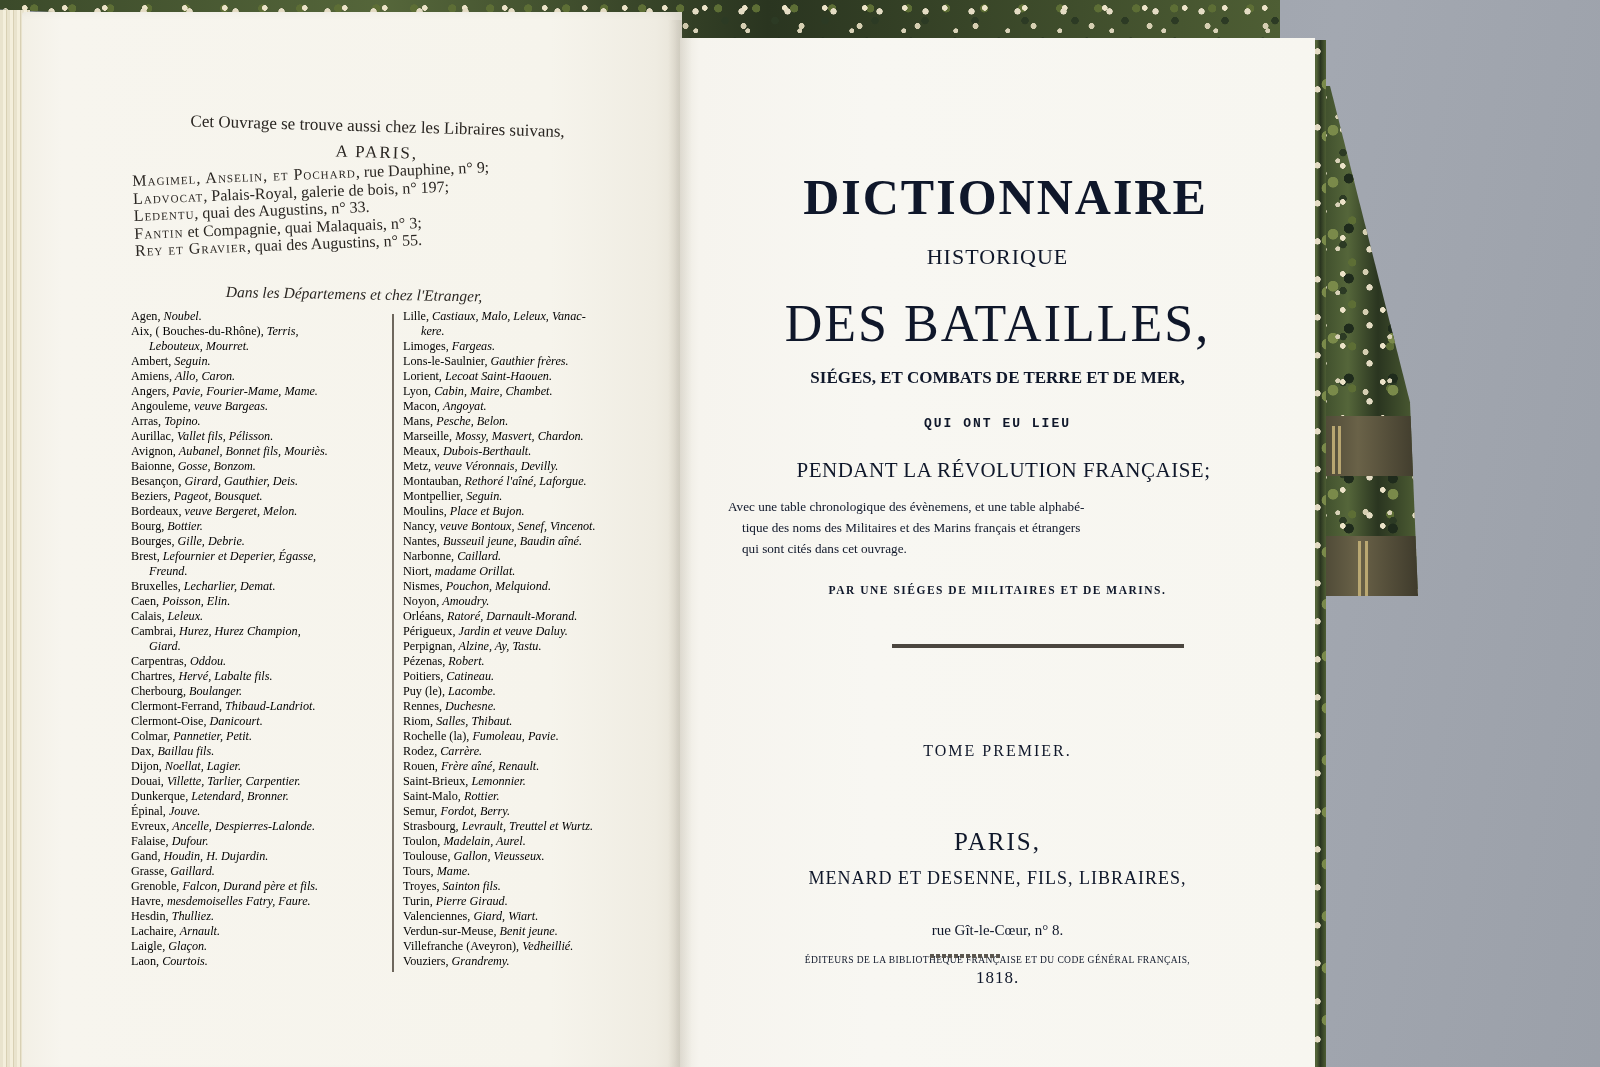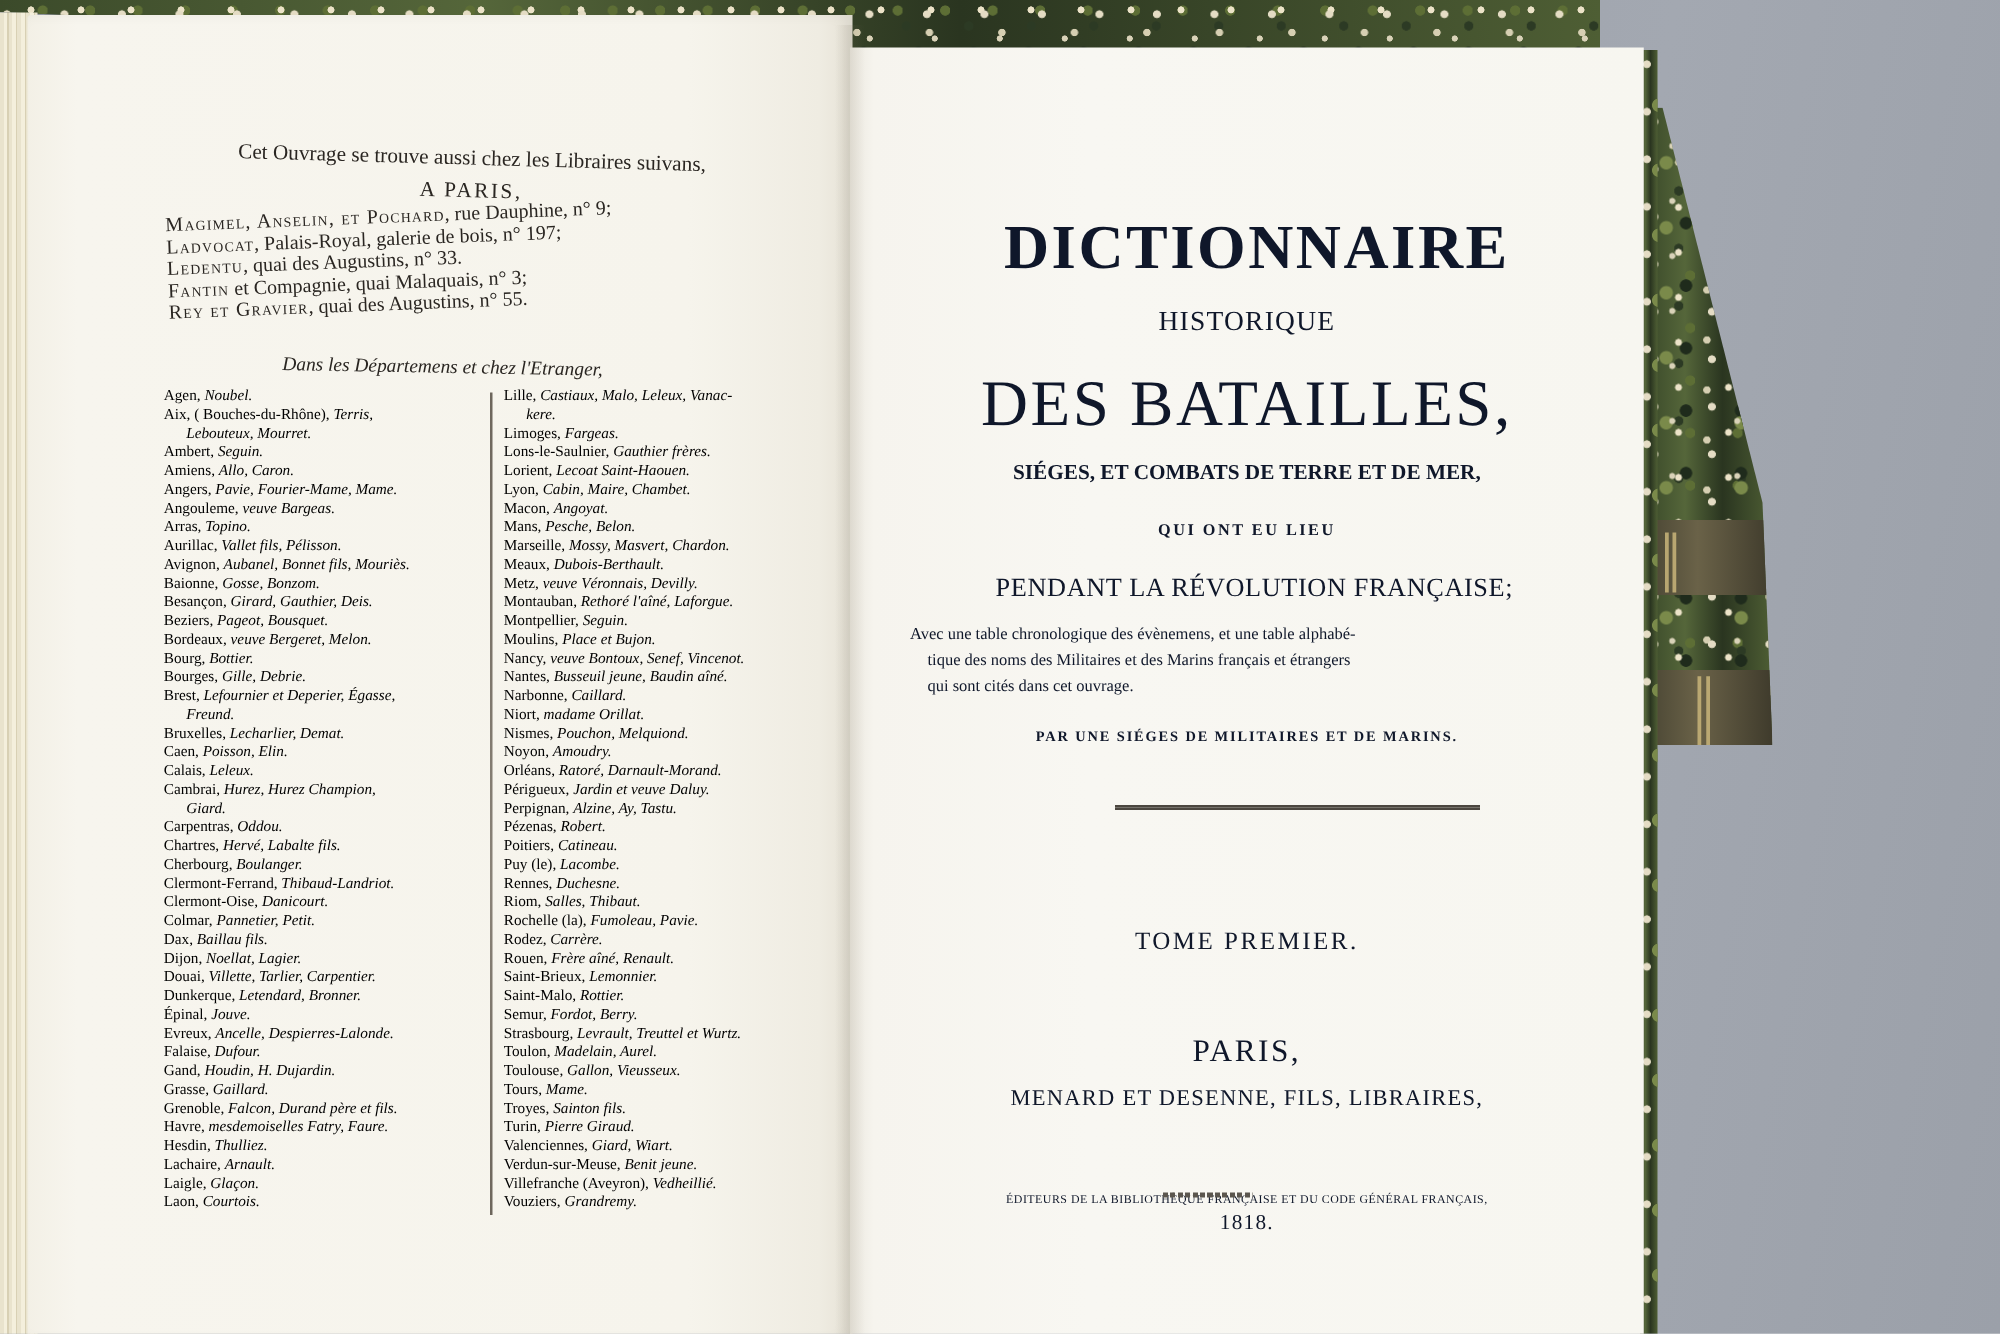--- a/index.html
+++ b/index.html
@@ -96,32 +96,32 @@
   .entry .names { font-style: italic; }
   .entry.cont { padding-left: 18px; }
 
   
   .rp { position: absolute; left: 680px; top: 38px; width: 635px; height: 1029px; text-align: center; color: #0f172a; }
   .rp .t { position: absolute; left: 0; width: 100%; white-space: nowrap; }
   .title-1 { top: 130px; font-size: 50px; font-weight: bold; letter-spacing: 2px; padding-left: 8px; }
   .title-2 { top: 206px; font-size: 22px; letter-spacing: 1px; }
   .title-3 { top: 256px; font-size: 52px; font-weight: normal; letter-spacing: 2px; }
   .title-4 { top: 330px; font-size: 17px; font-weight: bold; }
-  .title-5 { top: 378px; font-size: 13px; letter-spacing: 2px; font-variant: small-caps; font-weight: bold; }
+  .title-5 { top: 378px; font-size: 13px; letter-spacing: 2px; font-variant: small-caps; font-weight: bold; font-family: Liberation Mono, monospace; }
   .title-6 { top: 420px; font-size: 21px; letter-spacing: .5px; padding-left: 6px; }
   .desc {
     position: absolute; left: 48px; top: 458px; width: 460px; text-align: left;
     font-size: 13.2px; line-height: 21px;
   }
   .desc .ind { padding-left: 14px; }
   .title-7 { top: 546px; font-size: 11.5px; letter-spacing: 1.5px; font-weight: bold; font-variant: small-caps; }
   .epigraph-box { position: absolute; left: 212px; top: 606px; width: 292px; }
   .rule { height: 2px; background: #4b463f; }
   .epigraph { font-size: 13px; padding: 7px 0 9px; text-align: center; }
-  .title-8 { top: 704px; font-size: 20px; letter-spacing: 2px; }
+  .title-8 { top: 704px; font-size: 16px; letter-spacing: 2px; }
   .title-9 { top: 790px; font-size: 25px; letter-spacing: 2px; }
   .title-10 { top: 830px; font-size: 18px; letter-spacing: 1px; }
   .title-11 { top: 917px; font-size: 9.5px; letter-spacing: .4px; font-variant: small-caps; }
   .title-12 { top: 884px; font-size: 15px; }
   .wavy { position: absolute; left: 250px; top: 916px; width: 72px; height: 4px;
     background: repeating-linear-gradient(90deg, #5b564e 0 4px, transparent 4px 6px); }
   .title-13 { top: 930px; font-size: 17px; letter-spacing: 1px; }
 </style>
 </head>
 <body>
@@ -268,15 +268,16 @@
   </div>
   <div class="t title-7">PAR UNE SIÉGES DE MILITAIRES ET DE MARINS.</div>
   <div class="epigraph-box">
     <div class="rule"></div>
     <div class="rule"></div>
   </div>
   <div class="t title-8">TOME PREMIER.</div>
   <div class="t title-9">PARIS,</div>
   <div class="t title-10">MENARD ET DESENNE, FILS, LIBRAIRES,</div>
   <div class="t title-11">ÉDITEURS DE LA BIBLIOTHÈQUE FRANÇAISE ET DU CODE GÉNÉRAL FRANÇAIS,</div>
+  <div class="t title-12">rue Gît-le-Cœur, n° 8.</div>
   <div class="wavy"></div>
   <div class="t title-13">1818.</div>
 </div>
 
 </body></html>

